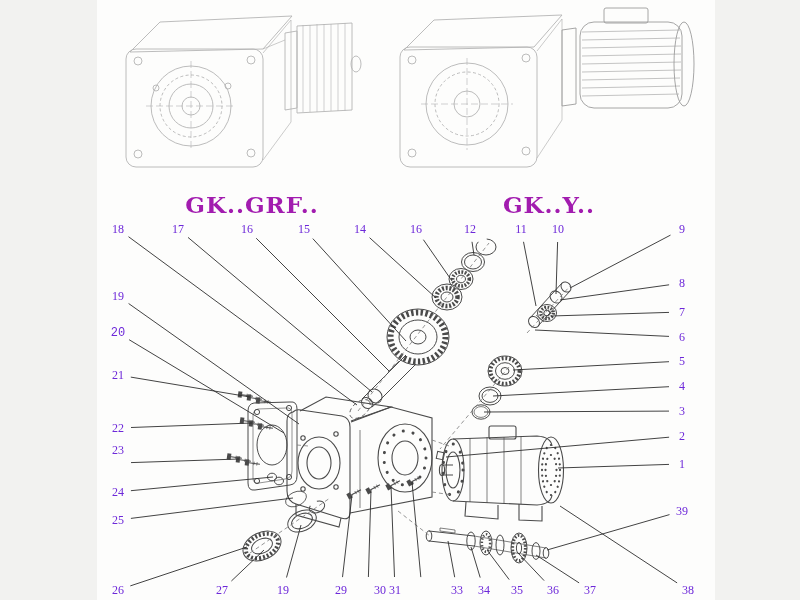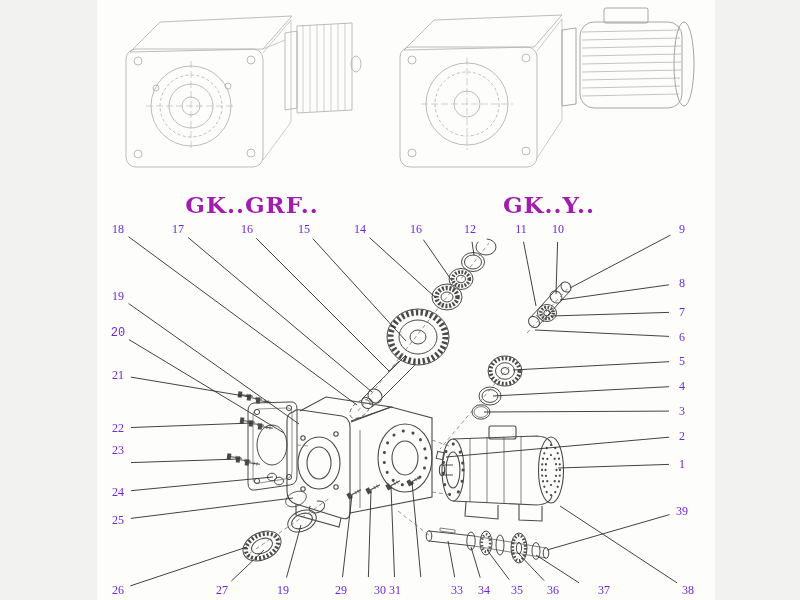--- a/index.html
+++ b/index.html
@@ -305,17 +305,17 @@
       <div class="callout" style="left: 222px; top: 590px;">27</div>
       <div class="callout" style="left: 283px; top: 590px;">19</div>
       <div class="callout" style="left: 341px; top: 590px;">29</div>
       <div class="callout" style="left: 372px; top: 590px; margin-left: 8px;">30</div>
       <div class="callout" style="left: 395px; top: 590px;">31</div>
       <div class="callout" style="left: 422px; top: 612px;">32</div>
       <div class="callout" style="left: 457px; top: 590px;">33</div>
       <div class="callout" style="left: 484px; top: 590px;">34</div>
       <div class="callout" style="left: 517px; top: 590px;">35</div>
       <div class="callout" style="left: 553px; top: 590px;">36</div>
-      <div class="callout" style="left: 604px; top: 590px; text-align: right;">37</div>
+      <div class="callout" style="left: 590px; top: 590px; text-align: right;">37</div>
       <div class="callout" style="left: 688px; top: 590px;">38</div>
       <div class="callout" style="left: 682px; top: 511px;">39</div>
     </div>
 </div>
 
 </body></html>

